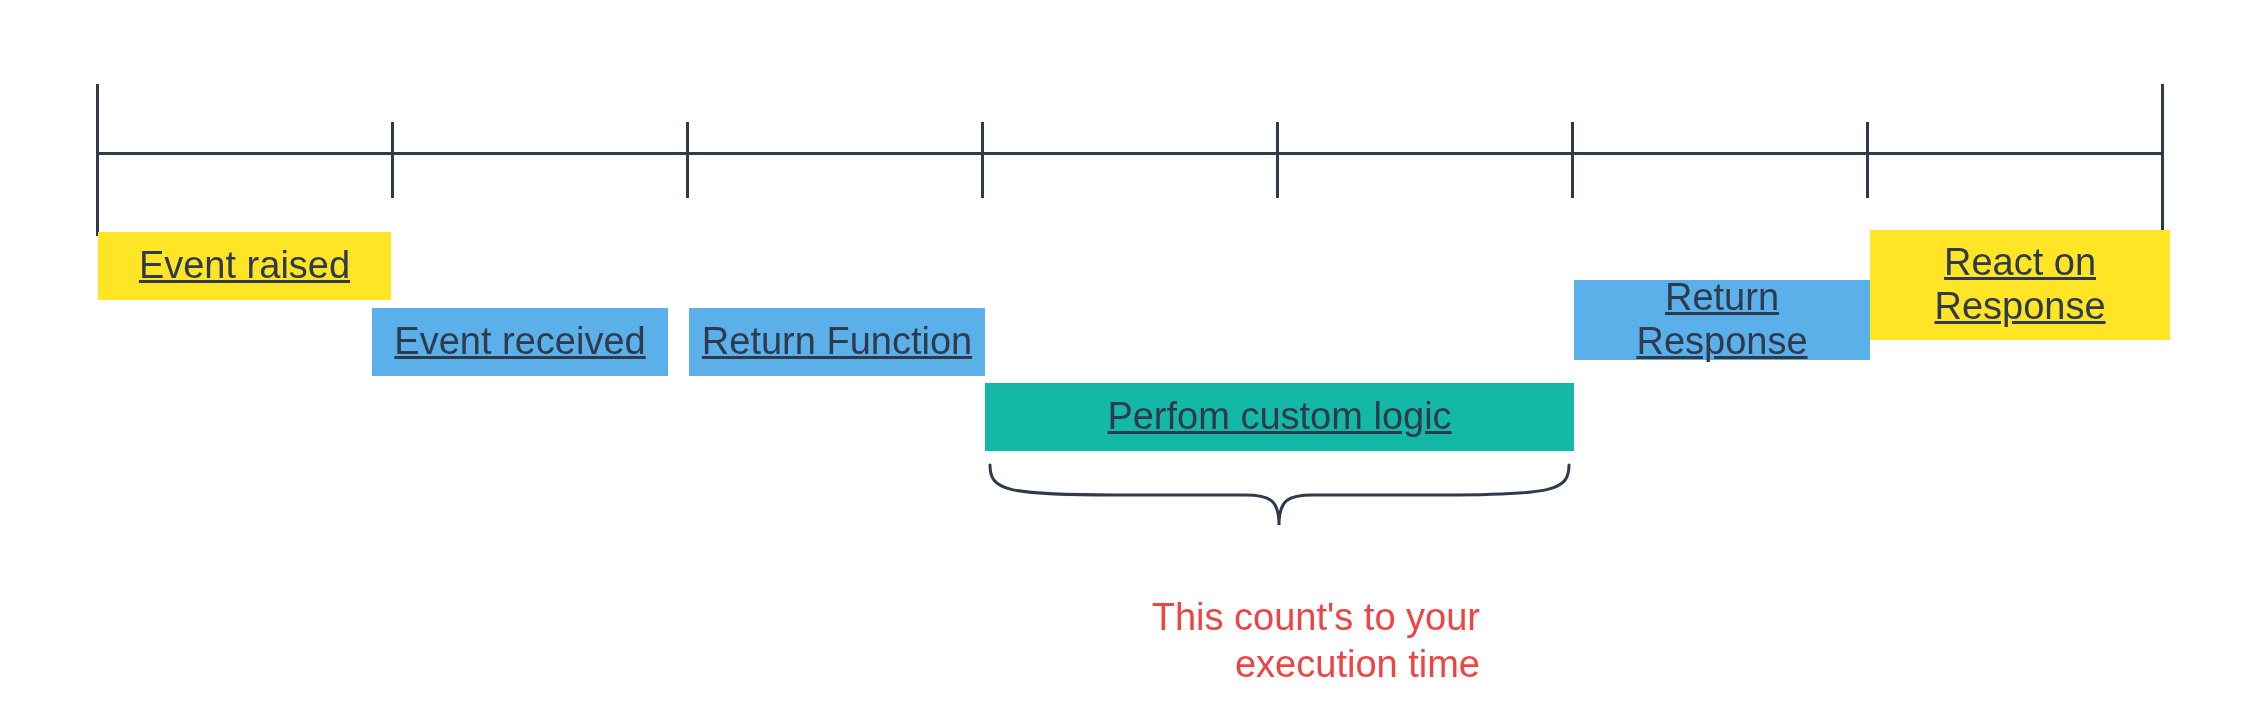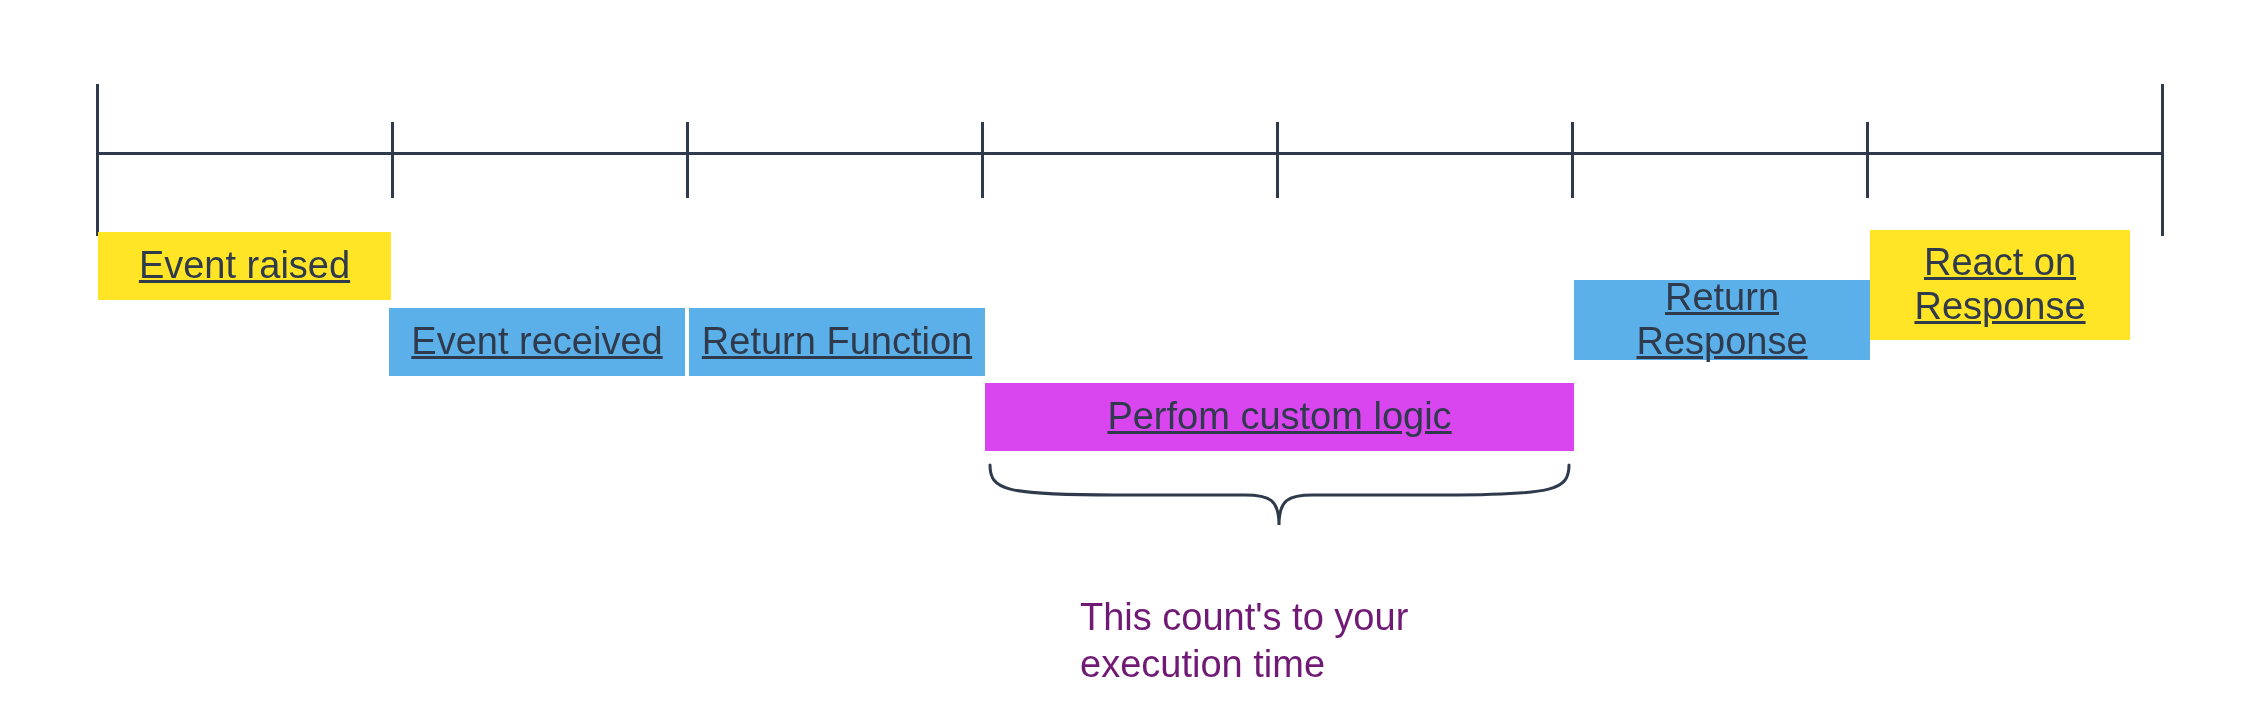--- a/index.html
+++ b/index.html
@@ -33,28 +33,28 @@
     align-items: center;
     justify-content: center;
     text-align: center;
     line-height: 1.15;
     box-sizing: border-box;
     padding: 4px 10px;
     text-decoration: underline;
   }
   .bar.yellow { background: #ffe525; color: #2f3b4c; }
   .bar.blue   { background: #5cb0ea; color: #2f3b4c; }
-  .bar.green  { background: #d946ef; color: #2f3b4c; }
+  .bar.green  { background: #14b8a6; color: #2f3b4c; }
   .brace-wrap {
     position: absolute;
   }
   .annotation {
     position: absolute;
-    text-align: left;
-    color: #701a75;
+    text-align: right;
+    color: #ef4444;
     line-height: 1.25;
   }
 </style>
 </head>
 <body>
 <div class="canvas">
 
 <div class="timeline-h" style="left:96px; width:2066px; top:152px;"></div>
 
 <div class="timeline-tick" style="left:96px;   top:84px;  height:152px;"></div>
@@ -63,38 +63,38 @@
 <div class="timeline-tick" style="left:981px;  top:122px; height:76px;"></div>
 <div class="timeline-tick" style="left:1276px; top:122px; height:76px;"></div>
 <div class="timeline-tick" style="left:1571px; top:122px; height:76px;"></div>
 <div class="timeline-tick" style="left:1866px; top:122px; height:76px;"></div>
 <div class="timeline-tick" style="left:2161px; top:84px;  height:152px;"></div>
 
 <div class="bar yellow" style="left:98px; width:293px; top:232px; height:68px;">
   <span>Event raised</span>
 </div>
 
-<div class="bar blue" style="left:389px; width:296px; top:308px; height:68px;">
+<div class="bar blue" style="left:372px; width:296px; top:308px; height:68px;">
   <span>Event received</span>
 </div>
 
 <div class="bar blue" style="left:689px; width:296px; top:308px; height:68px;">
   <span>Return Function</span>
 </div>
 
 <div class="bar green" style="left:985px; width:589px; top:383px; height:68px;">
   <span>Perfom custom logic</span>
 </div>
 
 <div class="bar blue" style="left:1574px; width:296px; top:280px; height:80px; white-space:pre-line;">
   <span>Return
 Response</span>
 </div>
 
-<div class="bar yellow" style="left:1870px; width:260px; top:230px; height:110px; white-space:pre-line;">
+<div class="bar yellow" style="left:1870px; width:300px; top:230px; height:110px; white-space:pre-line;">
   <span>React on
 Response</span>
 </div>
 
 <div class="brace-wrap" style="left:985px; top:460px; width:589px; height:70px;">
   <svg viewBox="0 0 589 70" width="589" height="70">
     <path d="M 5 5
              C 5 30, 20 35, 130 35
              L 260 35
              C 285 35, 294 40, 294 65

